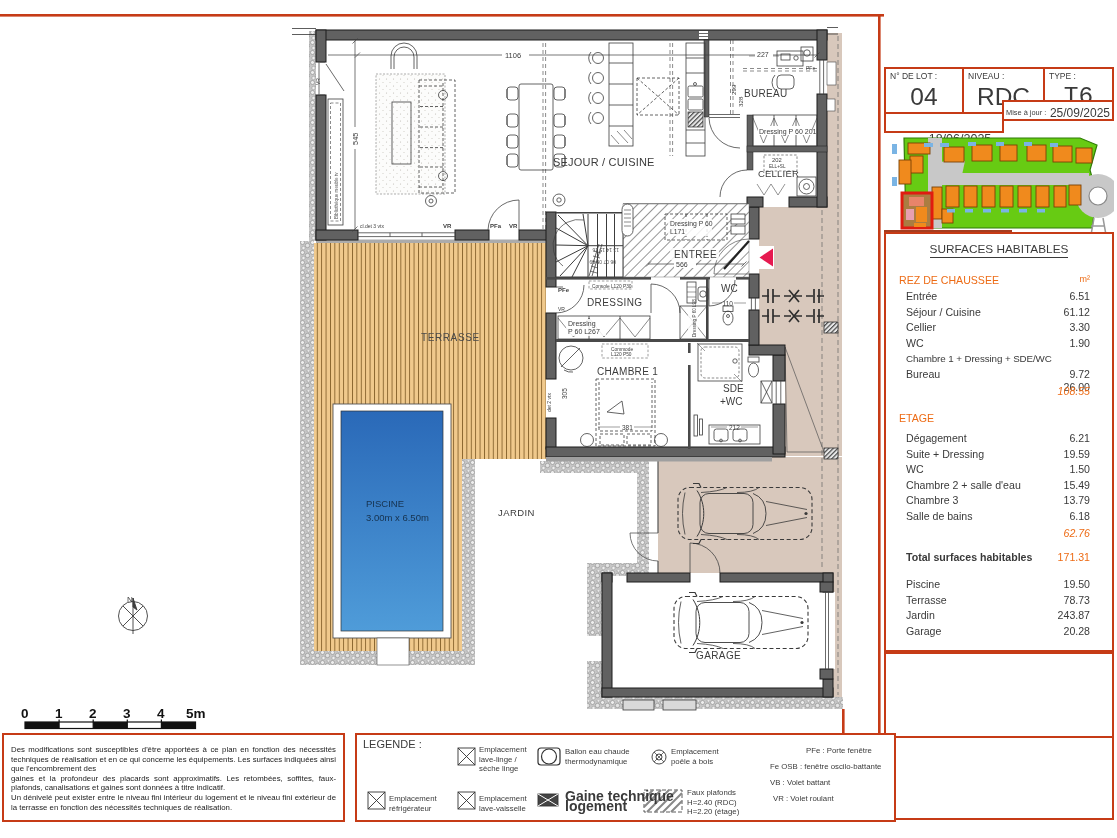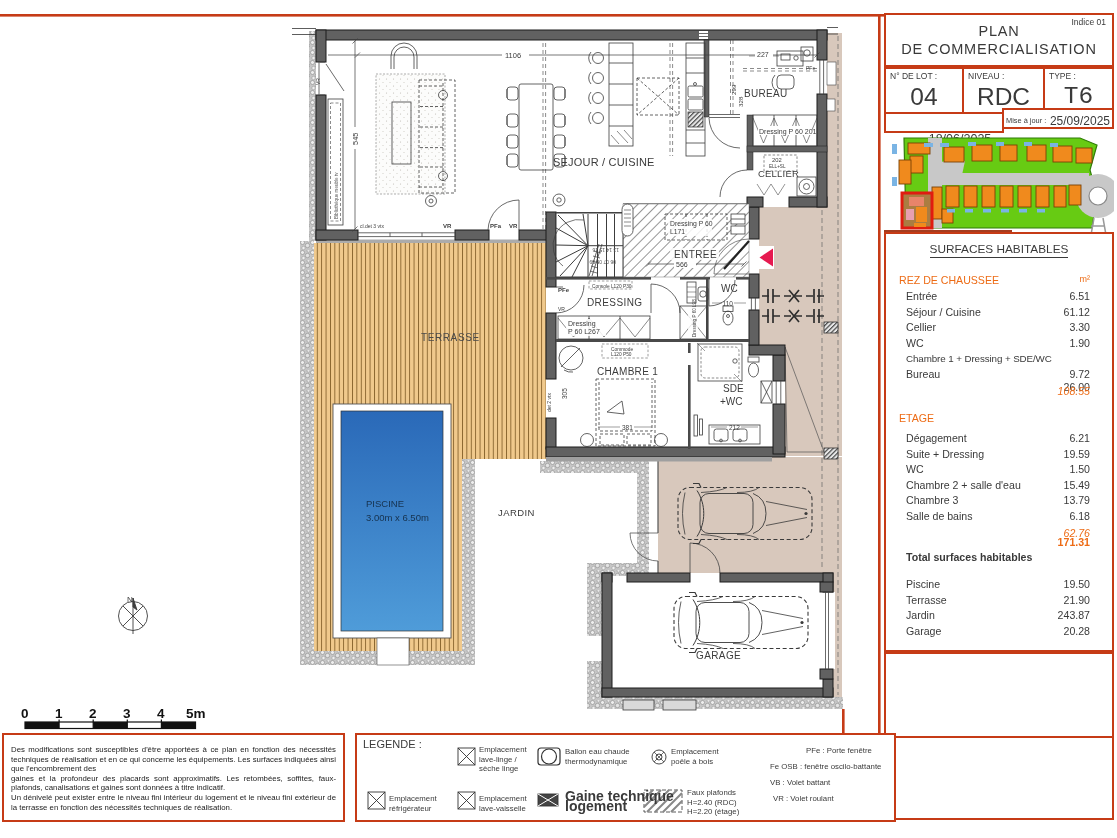--- a/index.html
+++ b/index.html
@@ -562,45 +562,41 @@
   <text x="186" y="718" font-size="13.5" font-weight="bold">5m</text>
 </g>
 
 <rect x="0" y="14" width="884" height="2.6" fill="#c63b16"></rect>
 
 <rect x="878" y="14" width="2.6" height="719" fill="#c63b16"></rect>
 
 <rect x="842" y="709" width="2.6" height="25" fill="#c63b16"></rect>
 </svg>
 
-<div class="pbox" style="left:884px;top:13px;width:230px;height:54px;">
-  <div class="txt" style="right:6px;top:2px;font-size:8.5px;">Indice 01</div>
-  <div class="txt" style="left:0;top:8px;width:100%;text-align:center;font-size:14.5px;line-height:17.5px;letter-spacing:0.8px;color:#3a3a3a;">PLAN<br>DE COMMERCIALISATION</div>
-</div>
 
 <div class="pbox" style="left:884px;top:67px;width:80px;height:47px;">
   <div class="txt" style="left:4px;top:2px;font-size:8.5px;">N° DE LOT :</div>
   <div class="txt" style="left:0;top:15px;width:100%;text-align:center;font-size:24.5px;line-height:25px;">04</div>
 </div>
 
 <div class="pbox" style="left:962px;top:67px;width:83px;height:47px;">
   <div class="txt" style="left:4px;top:2px;font-size:8.5px;">NIVEAU :</div>
   <div class="txt" style="left:0;top:15px;width:100%;text-align:center;font-size:24.5px;line-height:25px;">RDC</div>
 </div>
 
 <div class="pbox" style="left:1043px;top:67px;width:71px;height:47px;">
   <div class="txt" style="left:4px;top:2px;font-size:8.5px;">TYPE :</div>
   <div class="txt" style="left:0;top:15px;width:100%;text-align:center;font-size:24.5px;line-height:25px;font-family:Liberation Mono, monospace;">T6</div>
 </div>
 
 <div class="pbox" style="left:884px;top:112px;width:120px;height:21px;">
   <div class="txt" style="left:0;top:18px;width:100%;text-align:center;font-size:12.5px;padding-left:16px;">18/06/2025</div>
 </div>
 
-<div class="pbox" style="left:1002px;top:108px;width:112px;height:21px;">
+<div class="pbox" style="left:1002px;top:100px;width:112px;height:21px;">
   <div class="txt" style="left:2px;top:6px;font-size:7.4px;">Mise à jour&nbsp;:</div>
   <div class="txt" style="right:2px;top:3.5px;font-size:12px;">25/09/2025</div>
 </div>
 
 <svg class="abs" style="left:884px;top:135px" width="230" height="100" viewBox="0 0 230 100">
 
   <path d="M20,3 L196,3 L213,10 L206,35 L213,60 L208,93 L22,93 Z" fill="#67cb13" stroke="#2f7d08" stroke-width="1.2"></path>
 
   <path d="M44,3 h14 v90 h-14 Z" fill="#c8c8c8"></path>
 
@@ -689,25 +685,25 @@
   <div class="txt" style="left:20px;top:229px;">WC</div>
       <div class="txt" style="right:22px;top:229px;">1.50</div>
   <div class="txt" style="left:20px;top:244.5px;">Chambre 2 + salle d'eau</div>
       <div class="txt" style="right:22px;top:244.5px;">15.49</div>
   <div class="txt" style="left:20px;top:260px;">Chambre 3</div>
       <div class="txt" style="right:22px;top:260px;margin-left:16px;">13.79</div>
   <div class="txt" style="left:20px;top:275.5px;">Salle de bains</div>
       <div class="txt" style="right:22px;top:275.5px;">6.18</div>
   <div class="txt" style="right:22px;top:293px;color:#ed6b15;font-style:italic;">62.76</div>
   <div class="txt" style="left:20px;top:317px;font-weight:bold;">Total surfaces habitables</div>
-      <div class="txt" style="right:22px;top:302px;color:#ed6b15;font-weight:bold;">171.31</div>
+      <div class="txt" style="right:22px;top:317px;color:#ed6b15;font-weight:normal;">171.31</div>
   <div class="txt" style="left:20px;top:344px;">Piscine</div>
       <div class="txt" style="right:22px;top:344px;">19.50</div>
   <div class="txt" style="left:20px;top:359.5px;">Terrasse</div>
-      <div class="txt" style="right:22px;top:359.5px;">21.90</div>
+      <div class="txt" style="right:22px;top:359.5px;">78.73</div>
   <div class="txt" style="left:20px;top:375px;">Jardin</div>
       <div class="txt" style="right:22px;top:375px;">243.87</div>
   <div class="txt" style="left:20px;top:390.5px;">Garage</div>
       <div class="txt" style="right:22px;top:390.5px;">20.28</div>
 </div>
 
 <div class="pbox" style="left:884px;top:652px;width:230px;height:86px;"></div>
 
 <div class="pbox" style="left:884px;top:736px;width:230px;height:84px;"></div>
 

